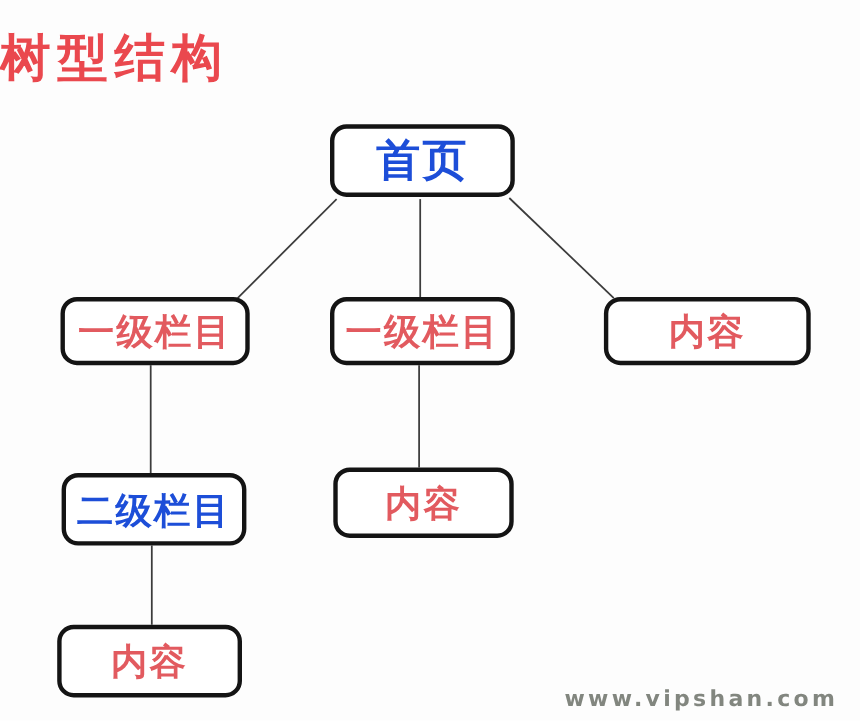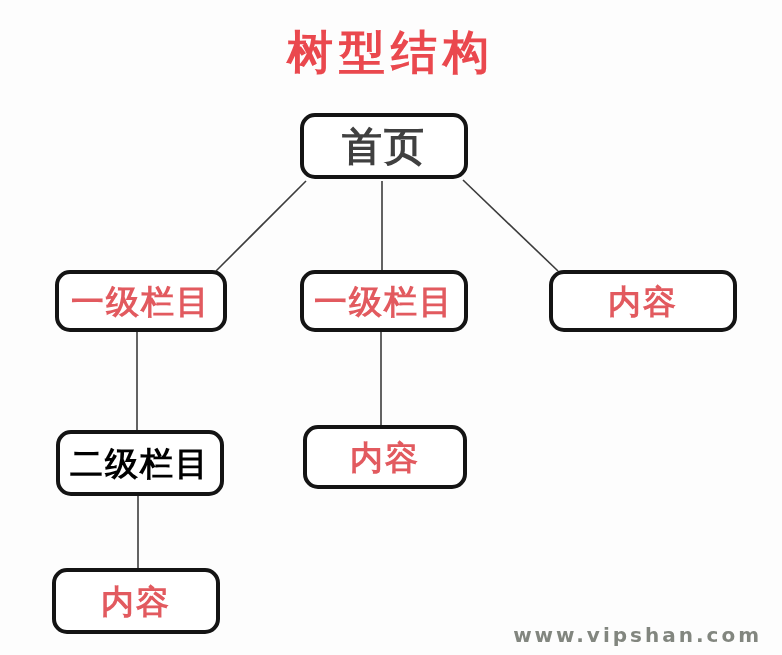--- a/index.html
+++ b/index.html
@@ -10,21 +10,21 @@
     background: #fdfdfd;
     overflow: hidden;
     font-family: "DejaVu Sans", sans-serif;
   }
   .title {
     position: absolute;
     top: 22px;
     left: 0;
     width: 782px;
     margin: 0;
-    text-align: center;
+    text-align: left;
     font-size: 46px;
     font-weight: 800;
     letter-spacing: 6px;
     font-family: "DejaVu Sans", sans-serif;
   }
   .connectors {
     position: absolute;
     left: 0;
     top: 0;
   }
@@ -63,33 +63,33 @@
 
   <svg class="connectors" width="782" height="655" viewBox="0 0 782 655">
     <line stroke-width="1.6" x1="306" y1="181" x2="216" y2="271" stroke="#3c3c3c"></line>
     <line stroke-width="1.6" x1="382" y1="181" x2="382" y2="270" stroke="#3c3c3c"></line>
     <line stroke-width="1.6" x1="463" y1="180" x2="558" y2="271" stroke="#3c3c3c"></line>
     <line stroke-width="1.6" x1="137" y1="332" x2="137" y2="430" stroke="#3c3c3c"></line>
     <line stroke-width="1.6" x1="381" y1="332" x2="381" y2="425" stroke="#3c3c3c"></line>
     <line stroke-width="1.6" x1="138" y1="496" x2="138" y2="568" stroke="#3c3c3c"></line>
   </svg>
 
-  <div class="node" style="left: 300px; top: 113px; width: 168px; height: 66px; font-size: 40px; border-color: rgb(20, 20, 20); background: rgb(255, 255, 255); color: #404040;">
+  <div class="node" style="left: 300px; top: 113px; width: 168px; height: 66px; font-size: 40px; border-color: rgb(20, 20, 20); background: rgb(255, 255, 255); color: #1d4ed8;">
     <span class="node-label">首页</span>
   </div>
   <div class="node" style="left: 55px; top: 270px; width: 172px; height: 62px; font-size: 33px; border-color: rgb(20, 20, 20); background: rgb(255, 255, 255); color: rgb(226, 90, 95);">
     <span class="node-label">一级栏目</span>
   </div>
   <div class="node" style="left: 300px; top: 270px; width: 168px; height: 62px; font-size: 33px; border-color: rgb(20, 20, 20); background: rgb(255, 255, 255); color: rgb(226, 90, 95);">
     <span class="node-label">一级栏目</span>
   </div>
   <div class="node" style="left: 549px; top: 270px; width: 188px; height: 62px; font-size: 33px; border-color: rgb(20, 20, 20); background: rgb(255, 255, 255); color: rgb(226, 90, 95);">
     <span class="node-label">内容</span>
   </div>
-  <div class="node" style="left: 56px; top: 430px; width: 168px; height: 66px; font-size: 33px; border-color: rgb(20, 20, 20); background: rgb(255, 255, 255); color: #000000;">
+  <div class="node" style="left: 56px; top: 430px; width: 168px; height: 66px; font-size: 33px; border-color: rgb(20, 20, 20); background: rgb(255, 255, 255); color: #1d4ed8;">
     <span class="node-label">二级栏目</span>
   </div>
   <div class="node" style="left: 303px; top: 425px; width: 164px; height: 64px; font-size: 33px; border-color: rgb(20, 20, 20); background: rgb(255, 255, 255); color: rgb(226, 90, 95);">
     <span class="node-label">内容</span>
   </div>
   <div class="node" style="left: 52px; top: 568px; width: 168px; height: 66px; font-size: 33px; border-color: rgb(20, 20, 20); background: rgb(255, 255, 255); color: rgb(226, 90, 95);">
     <span class="node-label">内容</span>
   </div>
 
   <div class="watermark" style="color: rgb(130, 134, 127);">www.vipshan.com</div>

